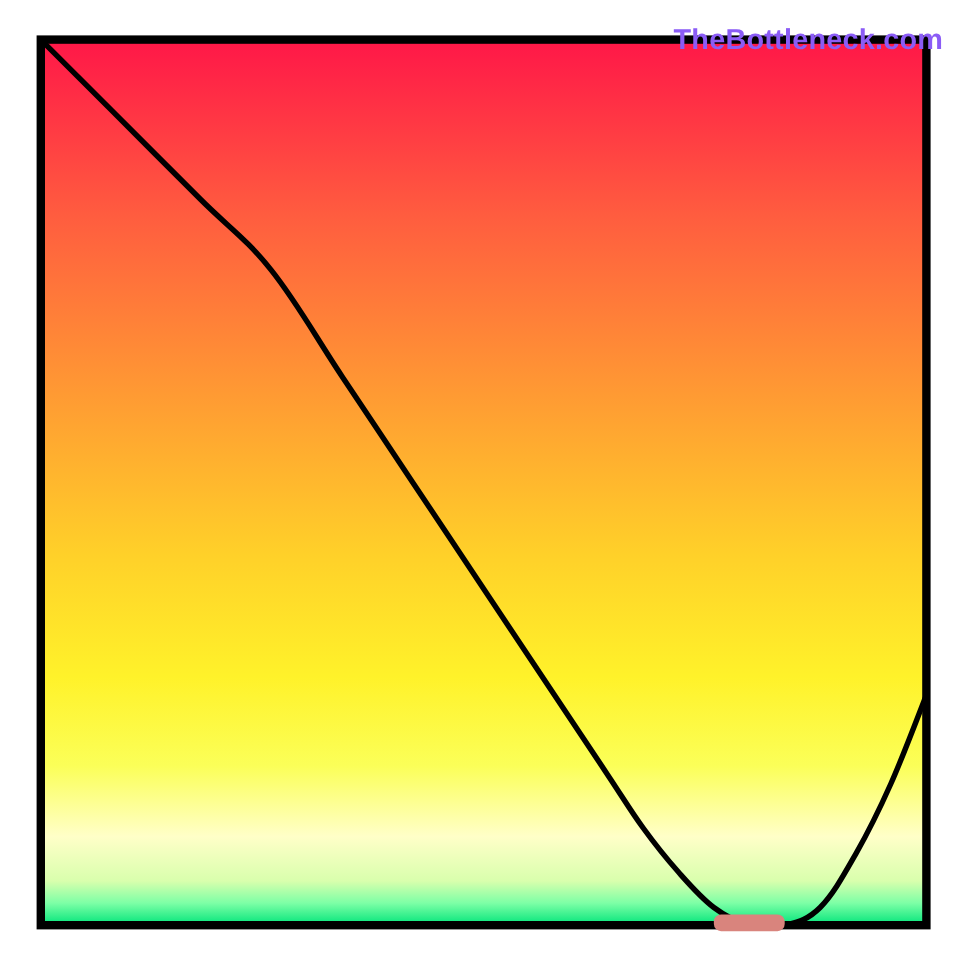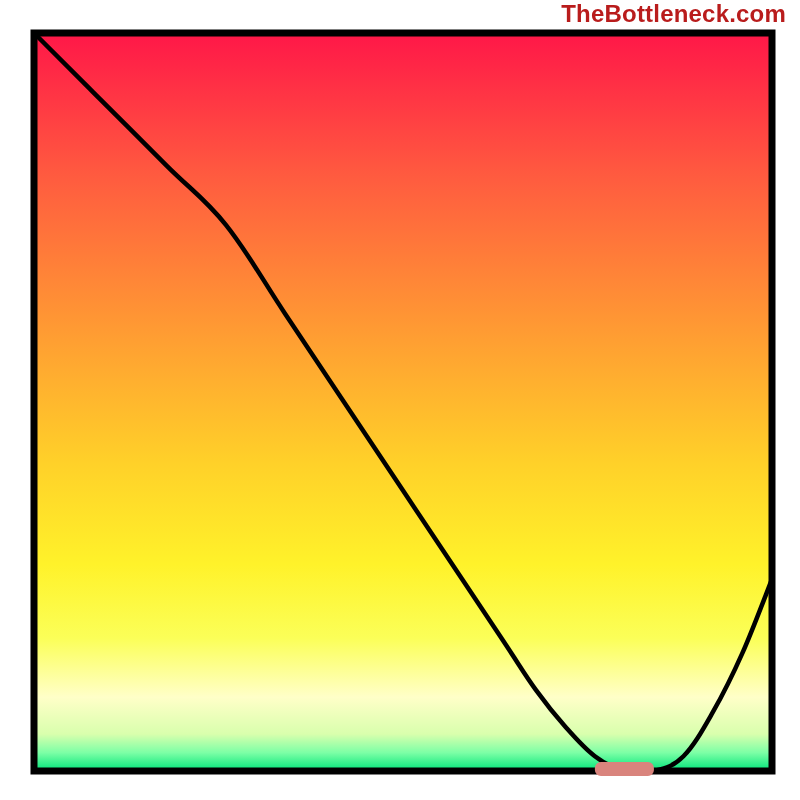--- a/index.html
+++ b/index.html
@@ -11,23 +11,23 @@
     font-family: Arial, Helvetica, sans-serif;
     overflow: hidden;
   }
   .frame {
     position: relative;
     width: 800px;
     height: 800px;
   }
   .watermark {
     position: absolute;
-    top: 0;
+    top: 20px;
     right: 14px;
-    color: #b91c1c;
+    color: #8b5cf6;
     font-size: 24px;
     font-weight: 600;
     letter-spacing: 0.2px;
     z-index: 20;
   }
   svg.chart {
     position: absolute;
     top: 0;
     left: 0;
   }

